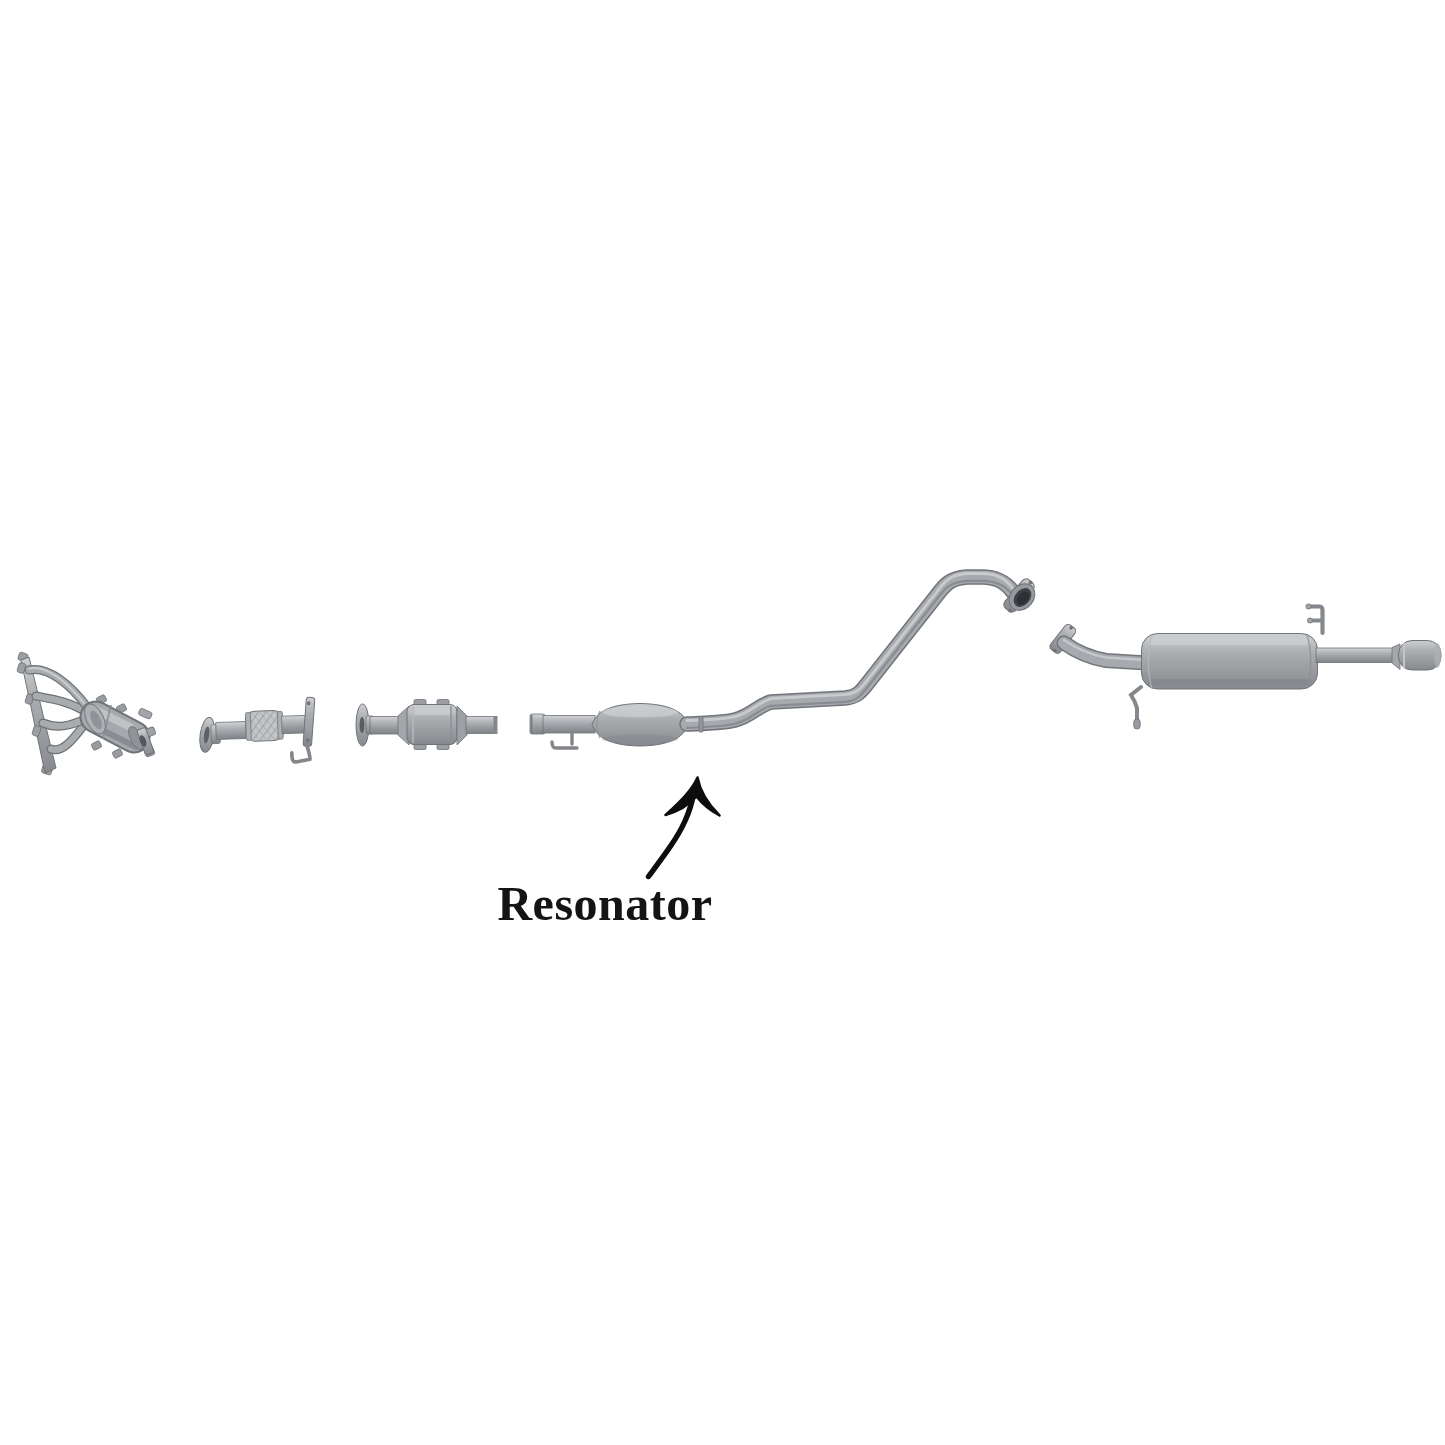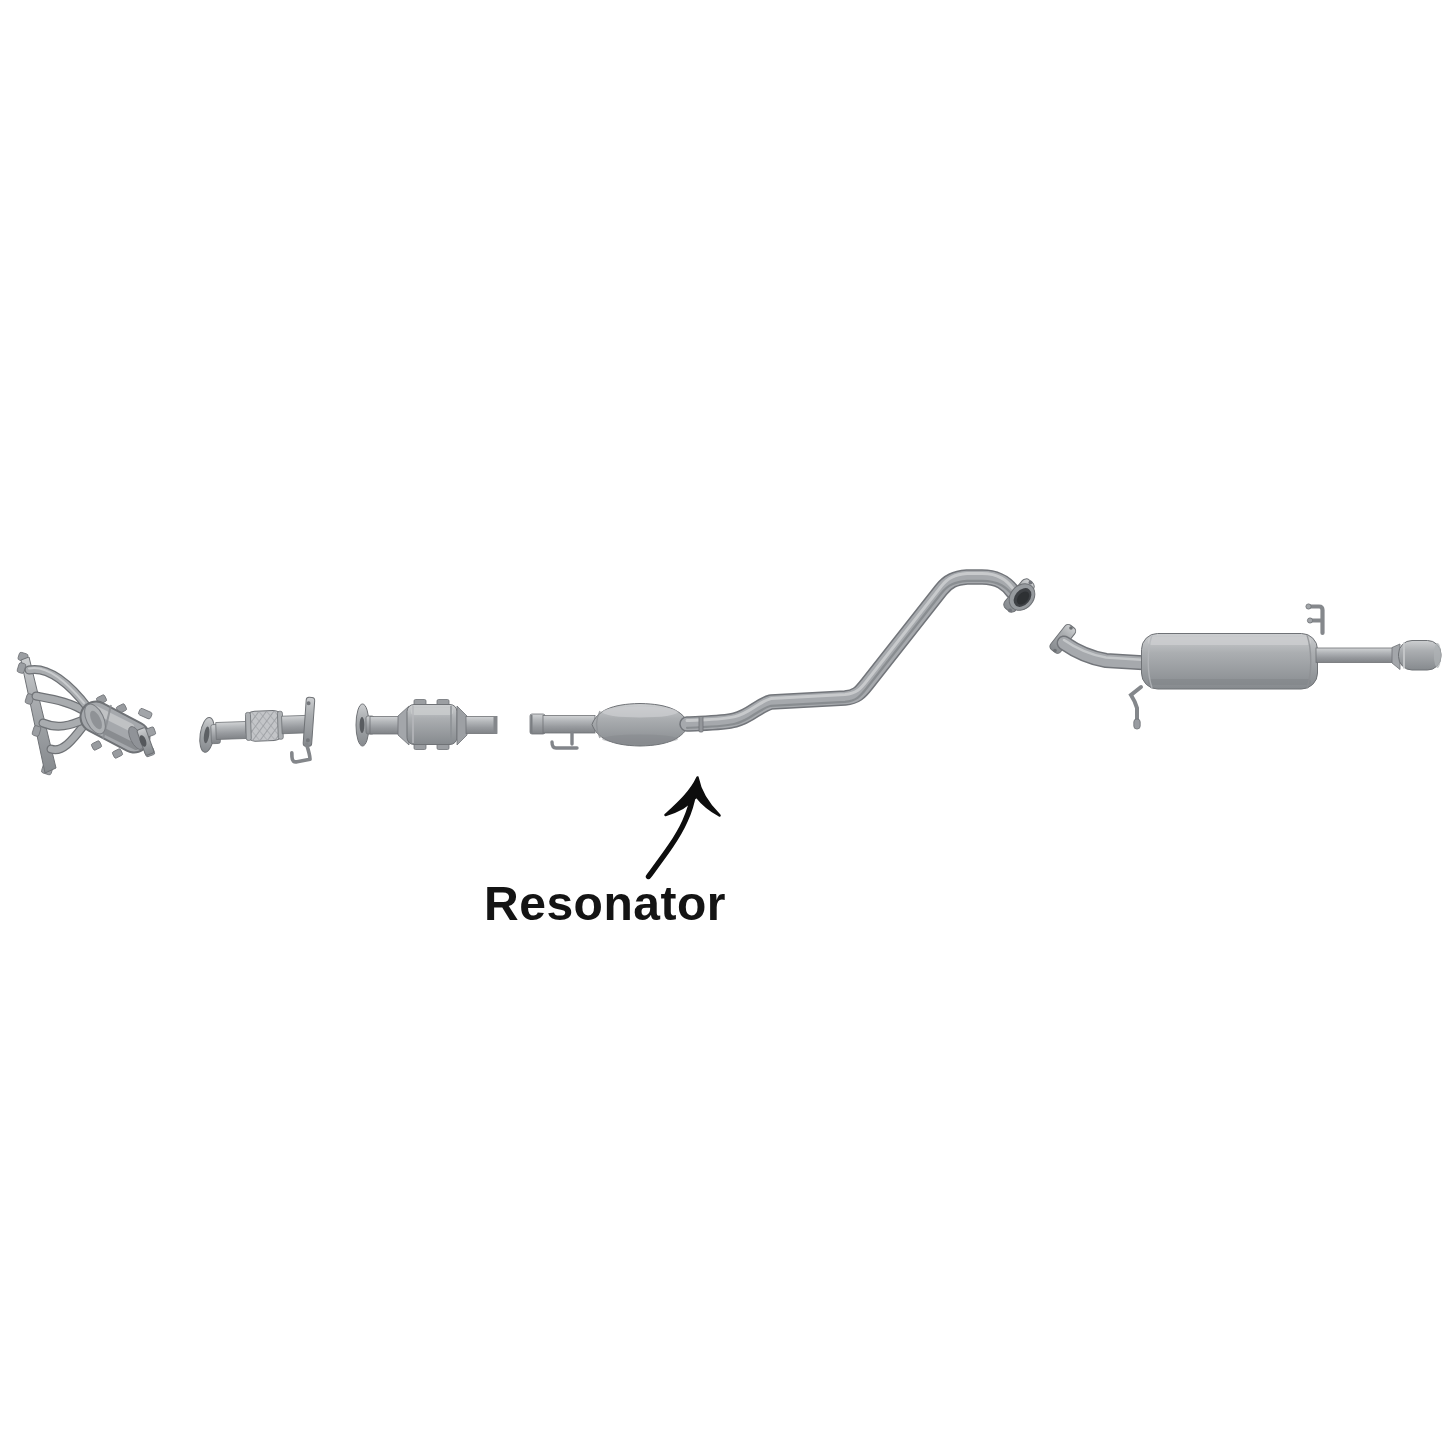--- a/index.html
+++ b/index.html
@@ -1,21 +1,21 @@
 <!DOCTYPE html>
 <html style="--bg: #ffffff; --ink: #141414; --arrow: #0d0d0d;"><head>
 <meta charset="utf-8">
 <style>
   html,body{margin:0;padding:0;background:var(--bg,#fff);}
   .stage{position:relative;width:1445px;height:1445px;background:var(--bg,#fff);overflow:hidden;
          font-family:"Liberation Sans", sans-serif;}
   .stage svg{position:absolute;left:0;top:0;}
   .annotation-label{position:absolute;left:445px;top:878px;width:320px;text-align:center;
          font-size:48px;line-height:1.1;font-weight:700;letter-spacing:.5px;
-         color:var(--ink,#141414);font-family:Liberation Sans, sans-serif;}
+         color:var(--ink,#141414);font-family:Liberation Serif, serif;}
   .arrow-shaft{fill:none;stroke:var(--arrow,#0d0d0d);stroke-width:5.4;stroke-linecap:round;}
   .arrow-head{fill:var(--arrow,#0d0d0d);stroke:var(--arrow,#0d0d0d);stroke-width:2.5;stroke-linejoin:round;}
   .po{fill:none;stroke:#72757a;stroke-width:15.5;stroke-linecap:round;stroke-linejoin:round;}
   .pf{fill:none;stroke:#a6a9ad;stroke-width:12.5;stroke-linecap:round;stroke-linejoin:round;}
   .phi{fill:none;stroke:#c9cbcd;stroke-width:3;stroke-linecap:round;opacity:.95;}
   .plo{fill:none;stroke:#7e8185;stroke-width:2.2;stroke-linecap:round;opacity:.7;}
   .ol{stroke:#6f7276;stroke-width:1;}
   .ol8{stroke:#6f7276;stroke-width:.8;}
 </style>
 </head>

